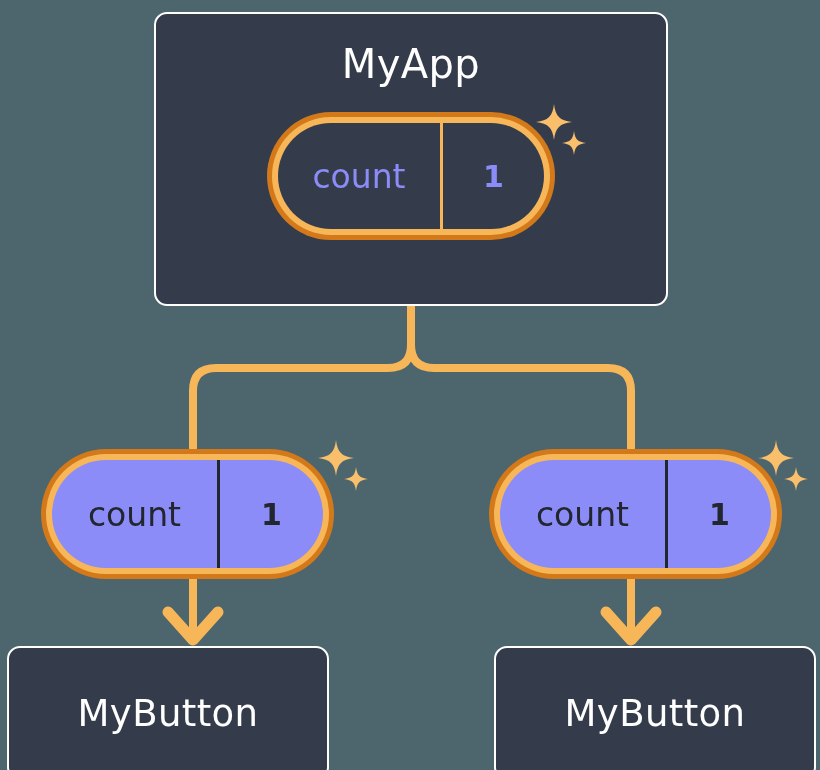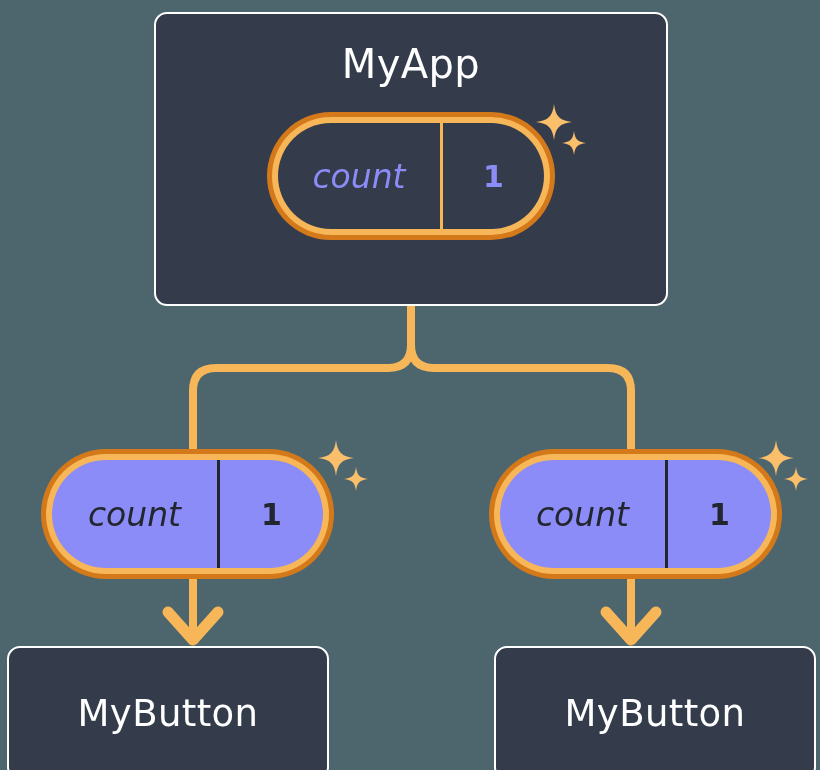--- a/index.html
+++ b/index.html
@@ -106,21 +106,20 @@
     overflow: hidden;
   }
   .pill-cell {
     display: flex;
     align-items: center;
     justify-content: center;
     white-space: nowrap;
   }
   .pill-key {
     flex: 1 1 auto;
-    font-style: italic;
   }
   .pill-val {
     flex: 0 0 auto;
     width: 38%;
   }
 
   
   .pill-dark .pill-body { background: #343c4c; }
   .pill-dark .pill-key {
     color: #8b8cf7;

